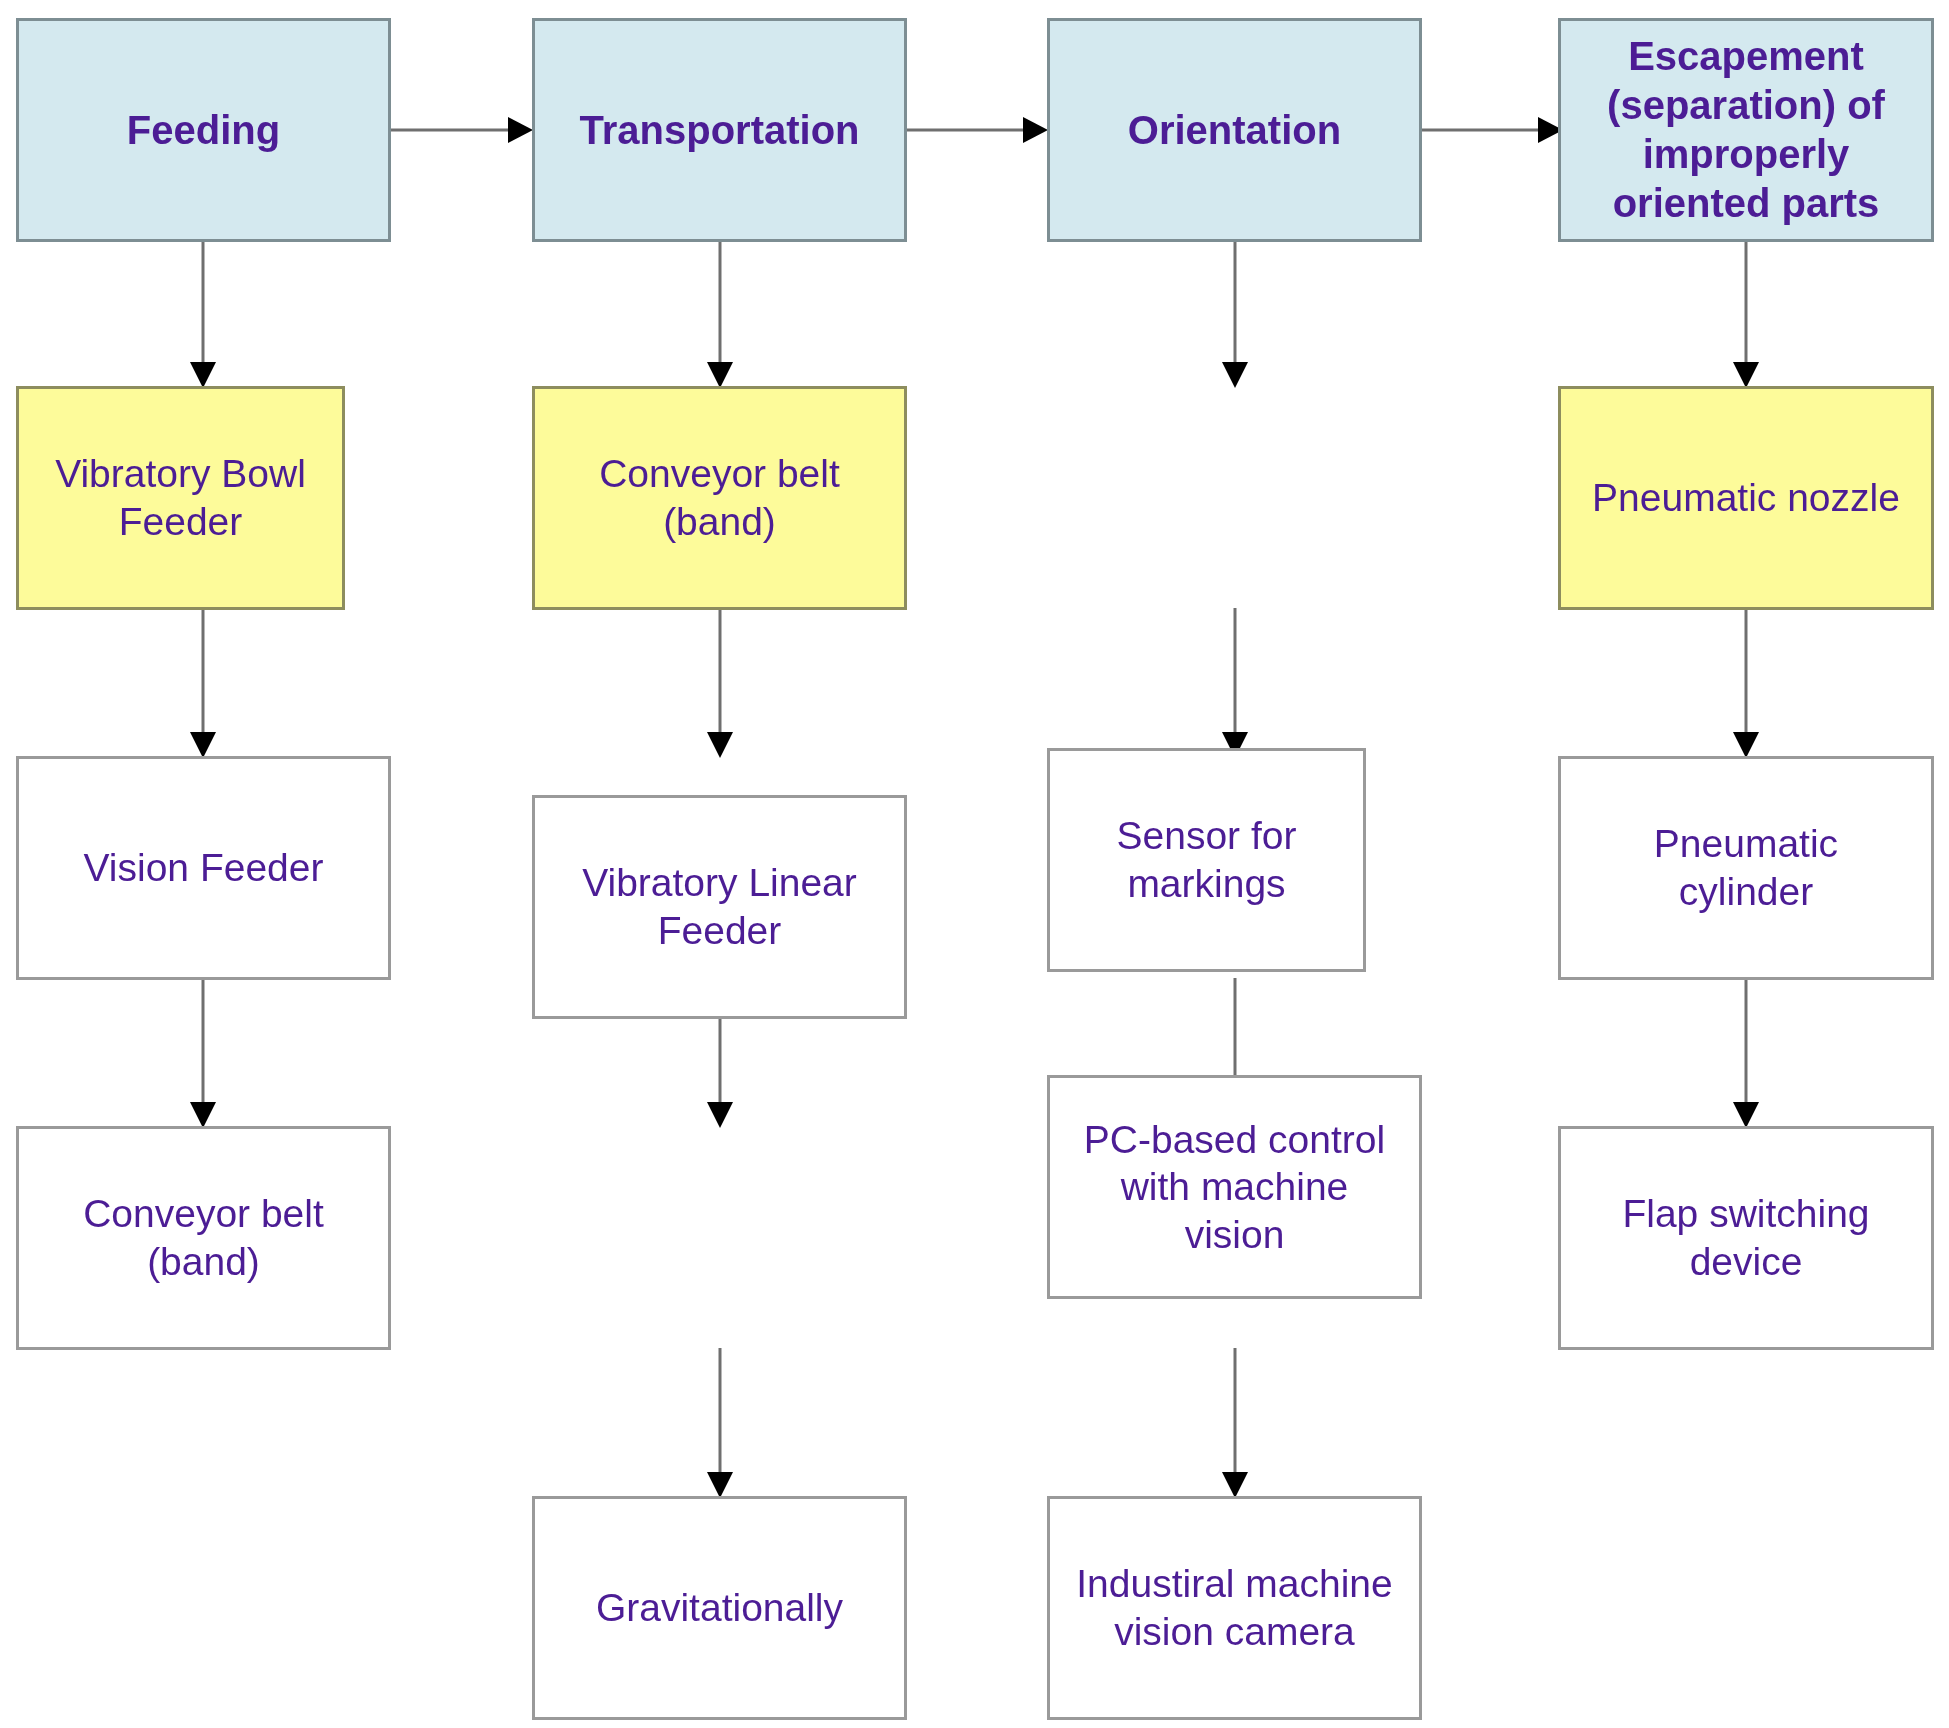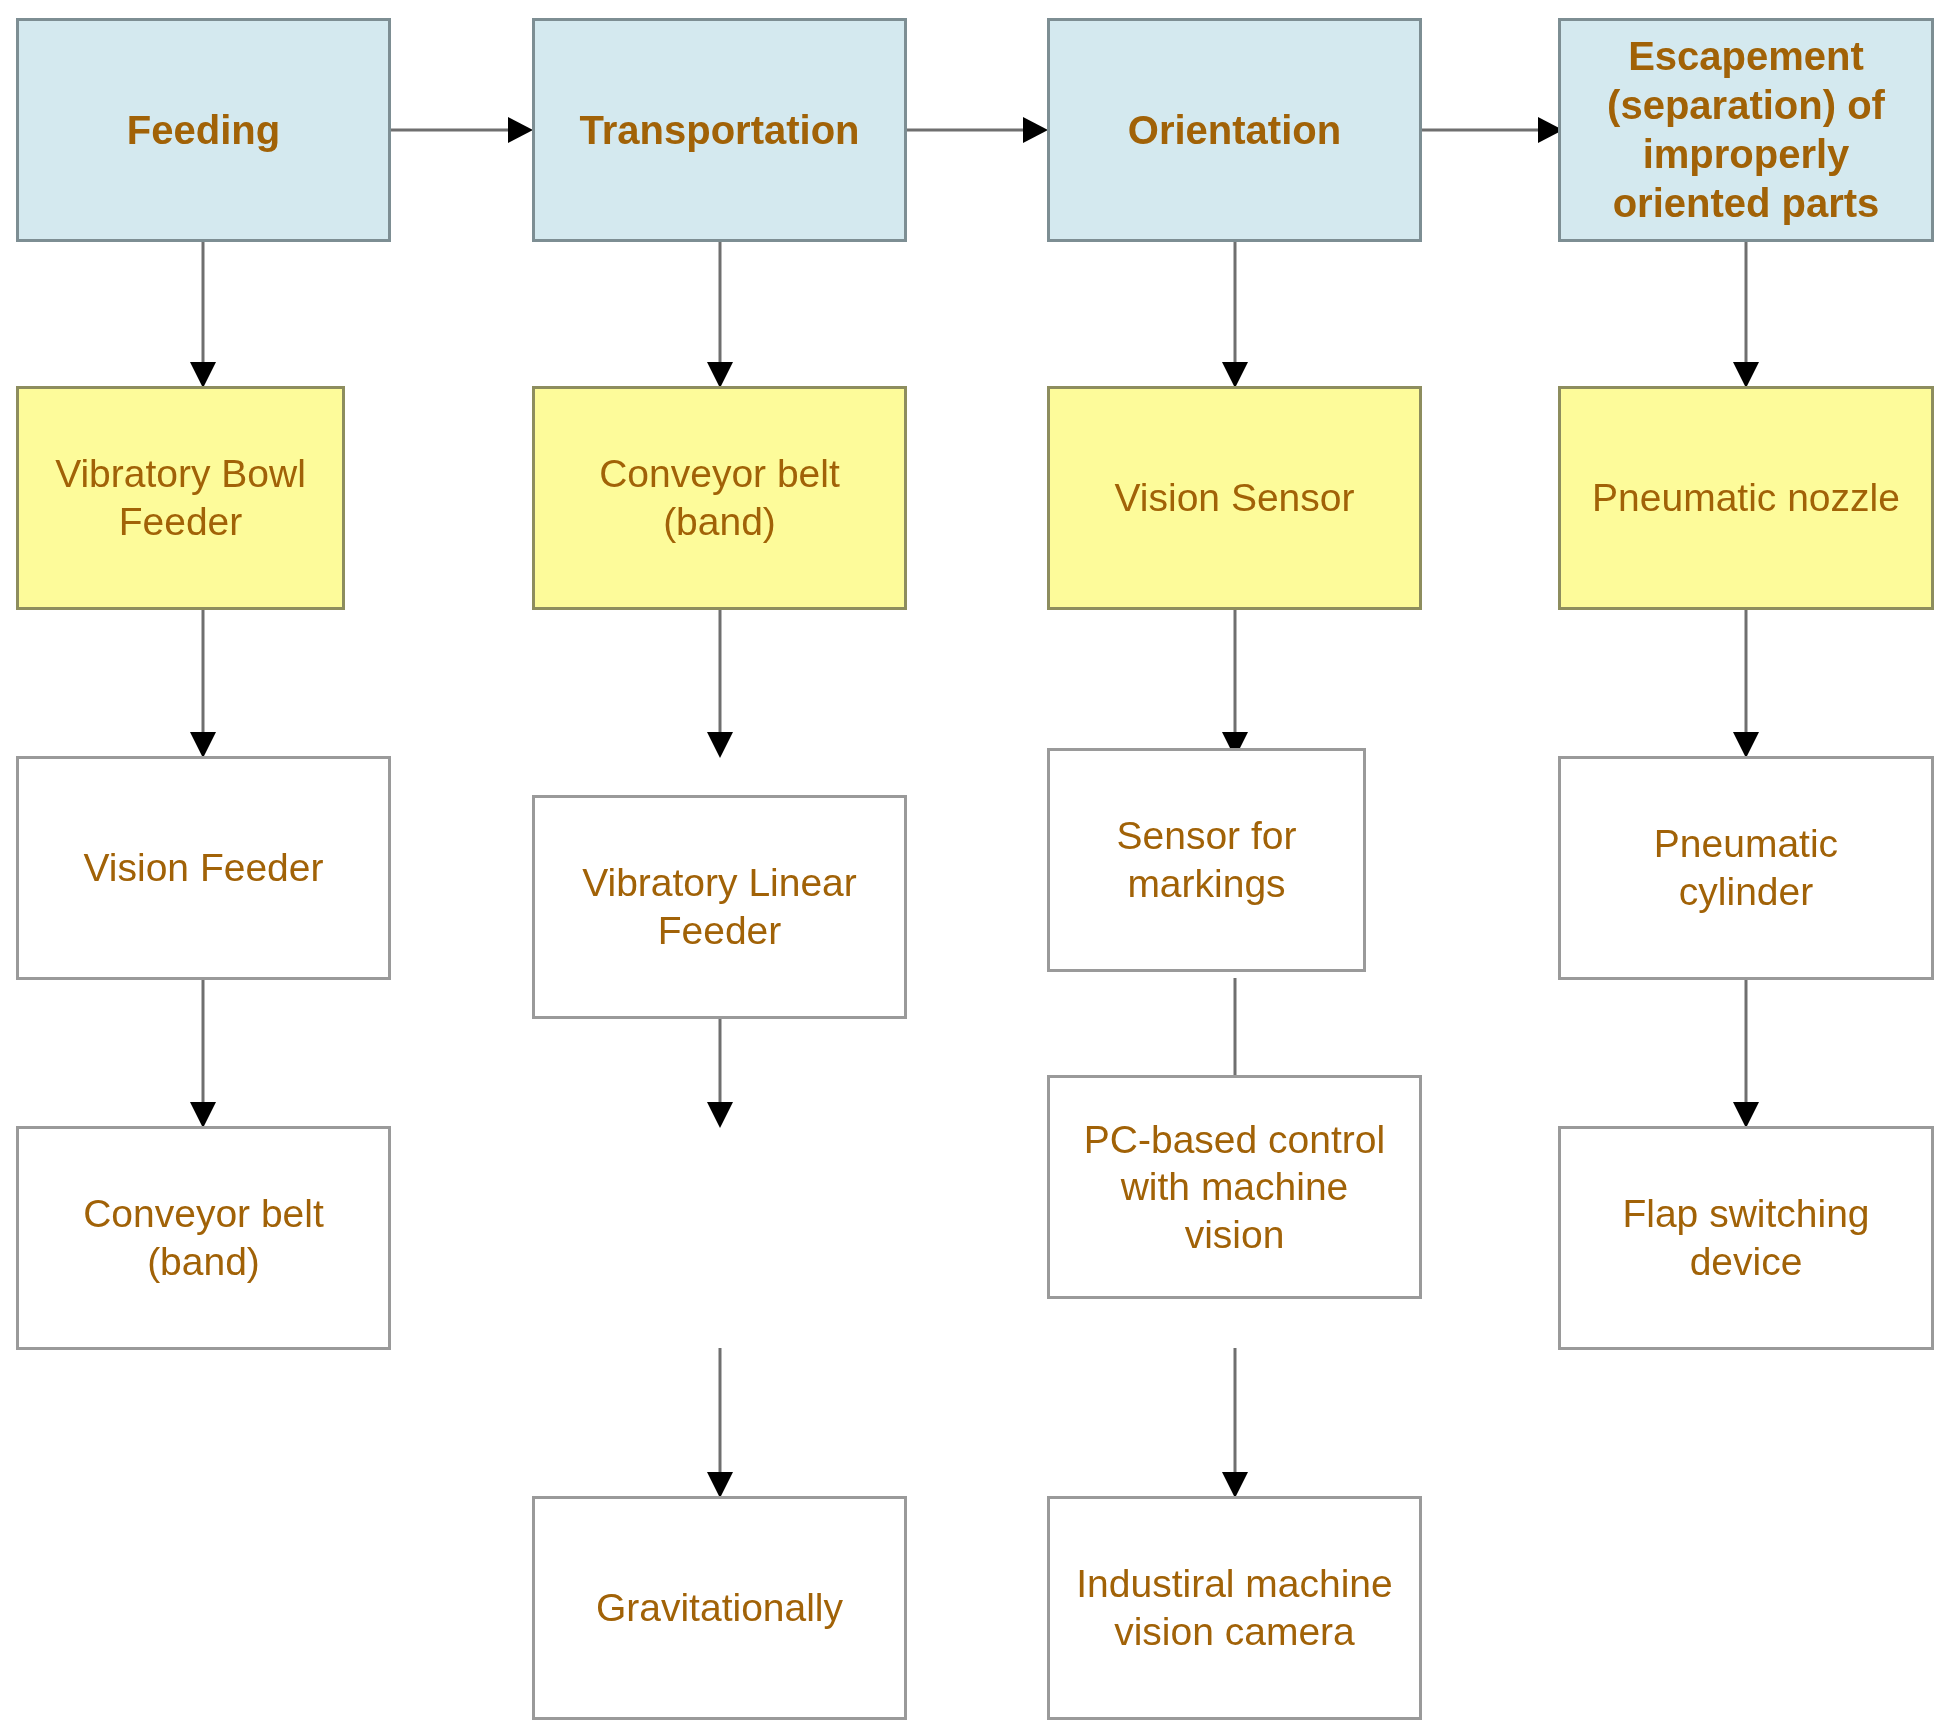--- a/index.html
+++ b/index.html
@@ -18,21 +18,21 @@
     overflow: hidden;
   }
   .node {
     position: absolute;
     box-sizing: border-box;
     display: flex;
     align-items: center;
     justify-content: center;
     text-align: center;
     line-height: 1.22;
-    color: #a16207;
+    color: #4c1d95;
     white-space: pre-line;
     padding: 18px 10px;
   }
   .node.header {
     background: #d4e9ef;
     border: 3px solid #7d8e93;
     font-weight: bold;
     font-size: 40px;
   }
   .node.stage {
@@ -177,21 +177,20 @@
 (separation) of
 improperly
 oriented parts</div>
 
   <div class="node stage" style="left:16px; top:386px; width:329px; height:224px;">Vibratory Bowl
 Feeder</div>
 
   <div class="node stage" style="left:532px; top:386px; width:375px; height:224px;">Conveyor belt
 (band)</div>
 
-  <div class="node stage" style="left:1047px; top:386px; width:375px; height:224px;">Vision Sensor</div>
 
   <div class="node stage" style="left:1558px; top:386px; width:376px; height:224px;">Pneumatic nozzle</div>
 
   <div class="node plain" style="left:16px; top:756px; width:375px; height:224px;">Vision Feeder</div>
 
   <div class="node plain" style="left:532px; top:756px; width:375px; height:224px;margin-top:39px;">Vibratory Linear
 Feeder</div>
 
   <div class="node plain" style="left:1047px; top:748px; width:319px; height:224px;">Sensor for
 markings</div>

